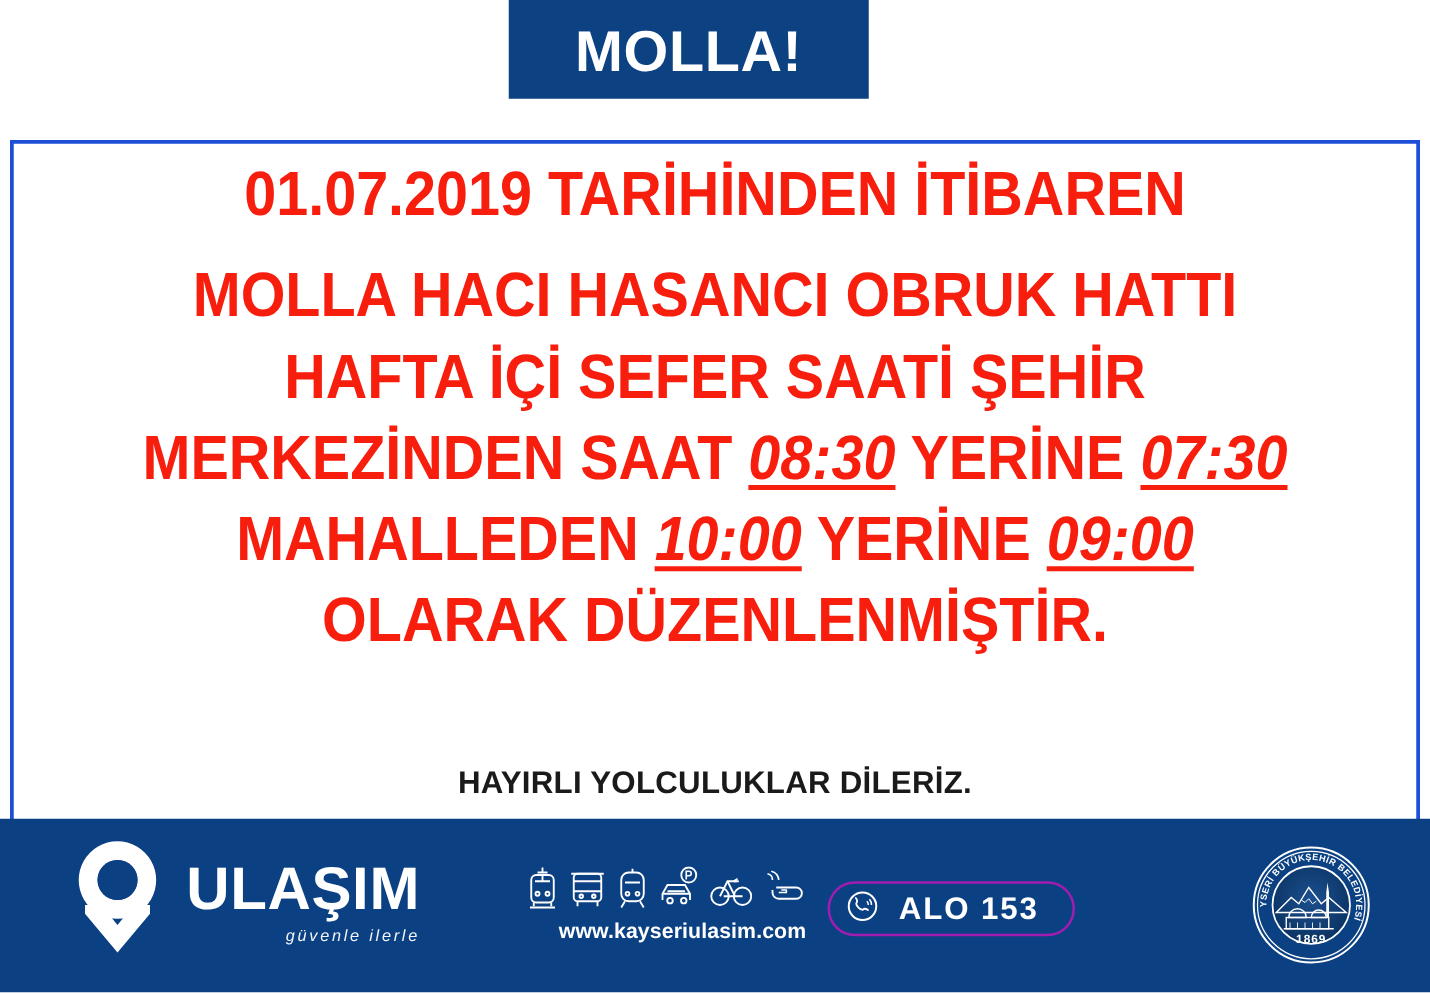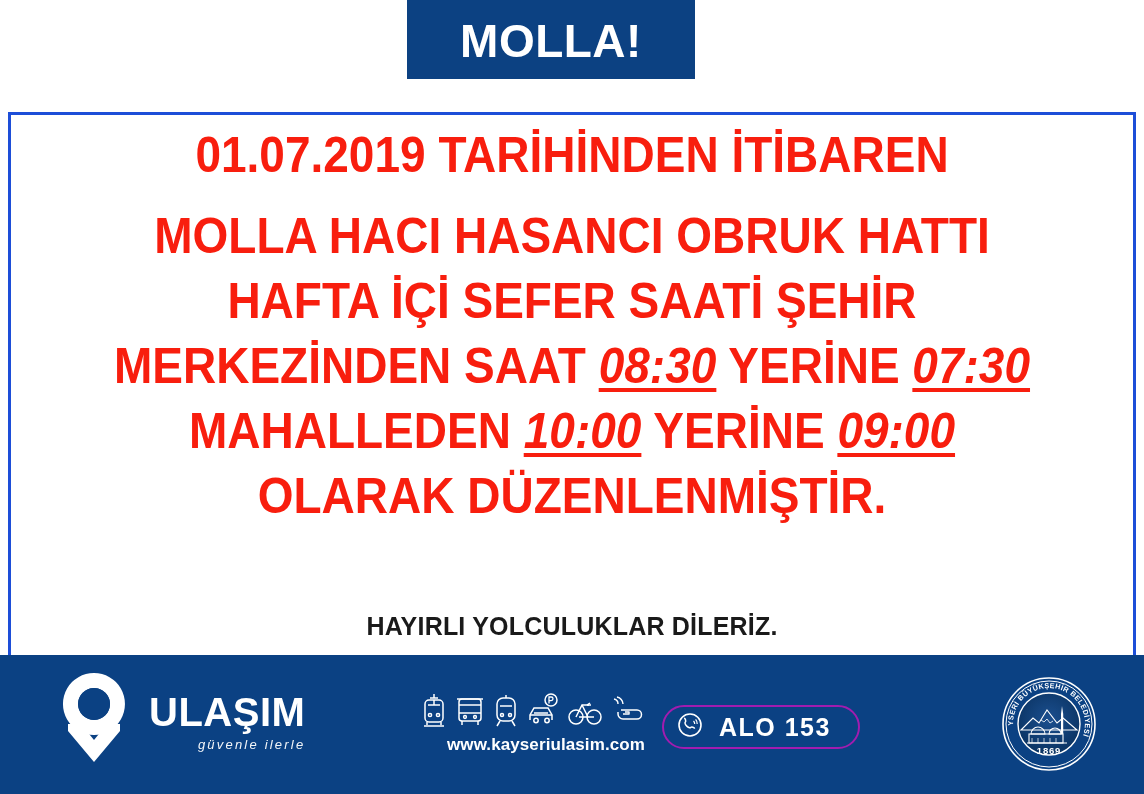--- a/index.html
+++ b/index.html
@@ -134,21 +134,21 @@
     font-family: "Liberation Sans", sans-serif;
     font-weight: bold;
     font-size: 35px;
     letter-spacing: 0.5px;
     line-height: 1;
   }
   .logo-ulasim {
     color: #ffffff;
     font-family: "Liberation Sans", sans-serif;
     font-weight: bold;
-    font-size: 40px;
+    font-size: 48px;
     letter-spacing: 0.5px;
     line-height: 1.02;
     margin-top: 2px;
   }
   .logo-tagline {
     color: #ffffff;
     font-family: "Liberation Sans", sans-serif;
     font-style: italic;
     font-size: 13px;
     letter-spacing: 2.2px;

